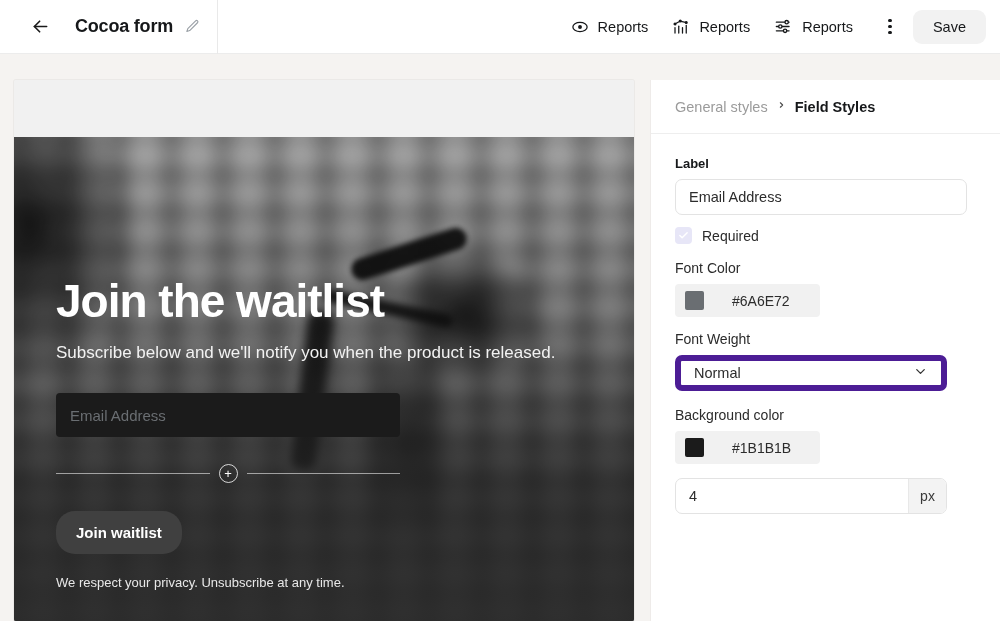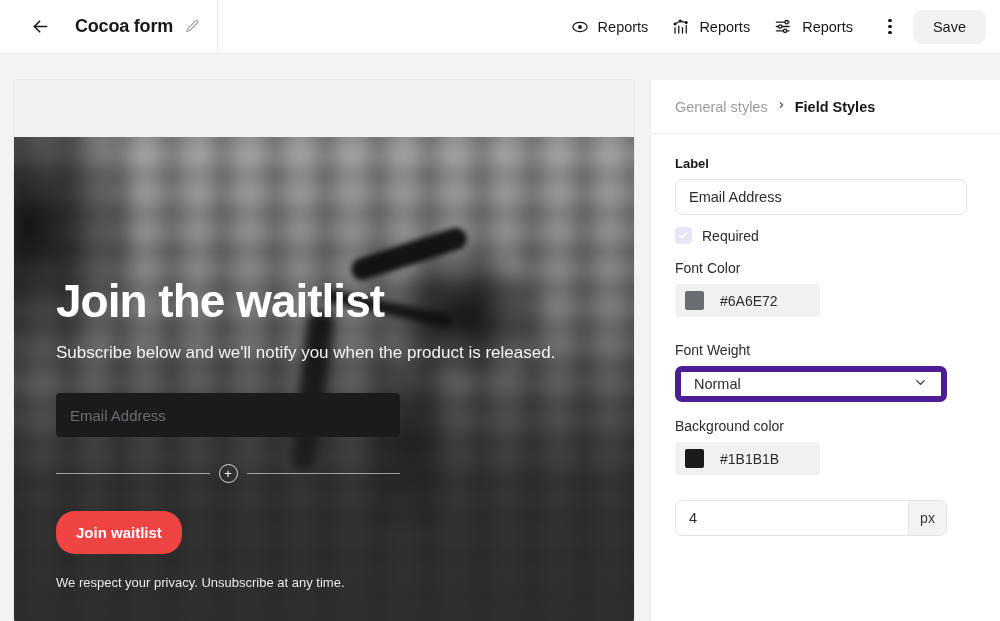--- a/index.html
+++ b/index.html
@@ -322,23 +322,23 @@
   .check-label { font-size: 14px; color: #2b2b2b; }
 
   .swatch-box {
     width: 145px;
     height: 33px;
     background: #f1f1f1;
     border-radius: 4px;
     display: flex;
     align-items: center;
     padding: 0 10px;
-    gap: 16px;
-    cursor: pointer;
-    margin-bottom: 25px;
+    gap: 28px;
+    cursor: pointer;
+    margin-bottom: 14px;
   }
   .swatch { width: 19px; height: 19px; border-radius: 2px; flex: 0 0 auto; }
   .swatch-val { font-size: 14px; color: #2c2c2c; }
 
   .select-box {
     width: 272px;
     height: 36px;
     border: 6px solid #4c1d95;
     border-radius: 7px;
     display: flex;
@@ -473,21 +473,21 @@
           <div class="hero-input" style="background: rgb(27, 27, 27);">
             <span>Email Address</span>
           </div>
 
           <div class="divider-row">
             <div class="divider-line"></div>
             <div class="plus-circle">+</div>
             <div class="divider-line"></div>
           </div>
 
-          <button class="cta" style="background: #ef4444; border-radius: 19px;">Join waitlist</button>
+          <button class="cta" style="background: #404040; border-radius: 19px;">Join waitlist</button>
           <div class="privacy">We respect your privacy. Unsubscribe at any time.</div>
         </div>
       </div>
     </div>
   </div>
 
   <div class="panel">
 
     <div class="breadcrumb">
       <span class="crumb-muted">General styles</span>

